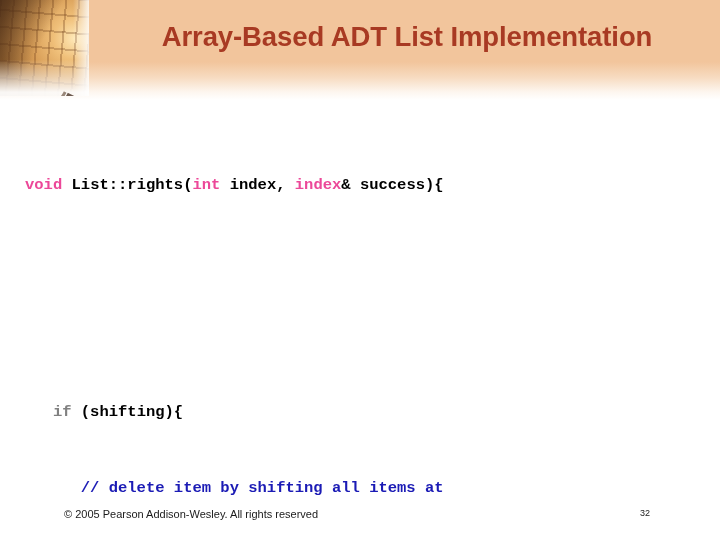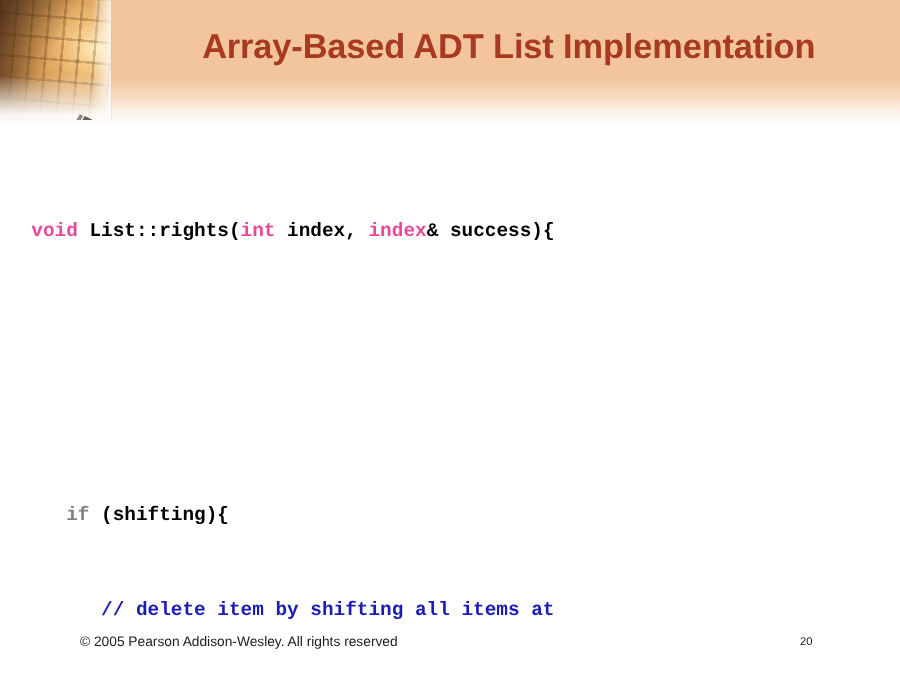--- a/index.html
+++ b/index.html
@@ -203,14 +203,14 @@
   
 
   
 
   
 
 </div>
 
 <div id="slide-footer">
   <div id="footer-copyright">© 2005 Pearson Addison-Wesley. All rights reserved</div>
-  <div id="footer-pagenum">20</div>
+  <div id="footer-pagenum">32</div>
 </div>
 
 </body></html>

